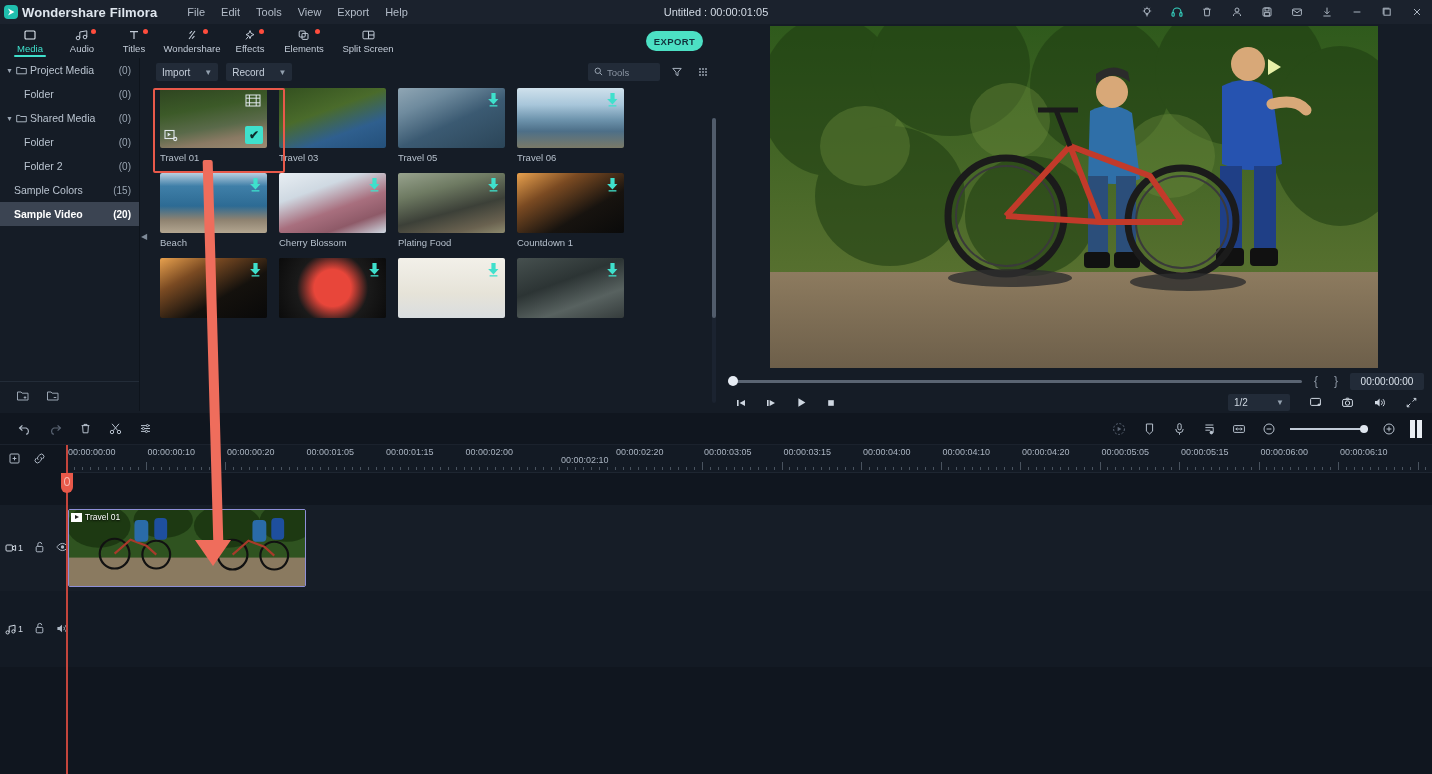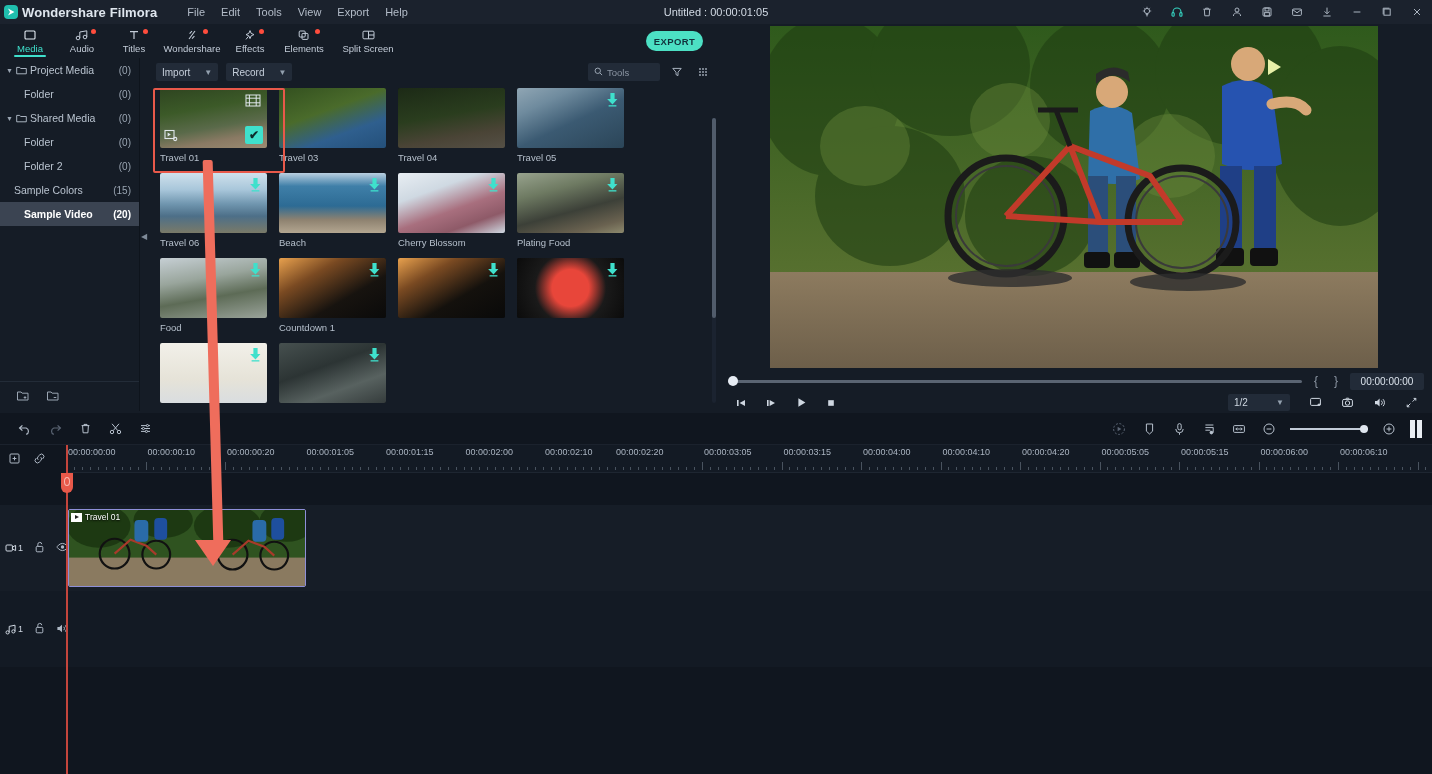--- a/index.html
+++ b/index.html
@@ -371,21 +371,21 @@
       <span class="ct">(0)</span>
     </div>
     <div class="sb-row indent">
       <span class="nm">Folder 2</span>
       <span class="ct">(0)</span>
     </div>
     <div class="sb-row plain" style="padding-left:14px;">
       <span class="nm">Sample Colors</span>
       <span class="ct">(15)</span>
     </div>
-    <div class="sb-row plain sel" style="padding-left:24px;">
+    <div class="sb-row plain sel" style="padding-left:14px;">
       <span class="nm">Sample Video</span>
       <span class="ct">(20)</span>
     </div>
 
     <div class="sb-foot">
       <span class="fic">
         <svg width="14" height="12" viewBox="0 0 14 12" fill="none" stroke="currentColor" stroke-width="1">
             <path d="M1.5 10V2h3.6l1 1.2H12V10z"></path>
             <path d="M9 6.2v2.6M7.7 7.5h2.6"></path>
           </svg>
@@ -459,26 +459,20 @@
             <div class="cap">Travel 01</div>
           </div>
           <div class="cell">
             <div class="thwrap">
               <div class="art a-portrait"></div>
             </div>
             <div class="cap">Travel 03</div>
           </div>
           <div class="cell">
             <div class="thwrap">
-              <div class="art a-dark"></div>
-            </div>
-            <div class="cap">Travel 04</div>
-          </div>
-          <div class="cell">
-            <div class="thwrap">
               <div class="art a-face"></div>
               <div class="dl"><svg width="13" height="15" viewBox="0 0 13 15" fill="currentColor">
                   <path d="M4.4 1h4.2v6h2.8L6.5 12.4 1.1 7h3.3z"></path>
                   <rect x="2.6" y="13.2" width="7.8" height="1.3"></rect>
                 </svg></div>
             </div>
             <div class="cap">Travel 05</div>
           </div>
           <div class="cell">
             <div class="thwrap">
@@ -512,30 +506,20 @@
           </div>
           <div class="cell">
             <div class="thwrap">
               <div class="art a-food1"></div>
               <div class="dl"><svg width="13" height="15" viewBox="0 0 13 15" fill="currentColor">
                   <path d="M4.4 1h4.2v6h2.8L6.5 12.4 1.1 7h3.3z"></path>
                   <rect x="2.6" y="13.2" width="7.8" height="1.3"></rect>
                 </svg></div>
             </div>
             <div class="cap">Plating Food</div>
-          </div>
-          <div class="cell">
-            <div class="thwrap">
-              <div class="art a-food2"></div>
-              <div class="dl"><svg width="13" height="15" viewBox="0 0 13 15" fill="currentColor">
-                  <path d="M4.4 1h4.2v6h2.8L6.5 12.4 1.1 7h3.3z"></path>
-                  <rect x="2.6" y="13.2" width="7.8" height="1.3"></rect>
-                </svg></div>
-            </div>
-            <div class="cap">Food</div>
           </div>
           <div class="cell">
             <div class="thwrap">
               <div class="art a-clap1"></div>
               <div class="dl"><svg width="13" height="15" viewBox="0 0 13 15" fill="currentColor">
                   <path d="M4.4 1h4.2v6h2.8L6.5 12.4 1.1 7h3.3z"></path>
                   <rect x="2.6" y="13.2" width="7.8" height="1.3"></rect>
                 </svg></div>
             </div>
             <div class="cap">Countdown 1</div>
@@ -826,21 +810,21 @@
     </div>
 
     <div class="ruler">
       <div id="ruler-labels">
           <div class="tick-lbl" style="left: 2px;">00:00:00:00</div>
           <div class="tick-lbl" style="left: 81.5px;">00:00:00:10</div>
           <div class="tick-lbl" style="left: 161px;">00:00:00:20</div>
           <div class="tick-lbl" style="left: 240.5px;">00:00:01:05</div>
           <div class="tick-lbl" style="left: 320px;">00:00:01:15</div>
           <div class="tick-lbl" style="left: 399.5px;">00:00:02:00</div>
-          <div class="tick-lbl" style="left: 479px;">00:00:02:10</div>
+          <div class="tick-lbl" style="left: 495px; margin-top: 8px;">00:00:02:10</div>
           <div class="tick-lbl" style="left: 550px;">00:00:02:20</div>
           <div class="tick-lbl" style="left: 638px;">00:00:03:05</div>
           <div class="tick-lbl" style="left: 717.5px;">00:00:03:15</div>
           <div class="tick-lbl" style="left: 797px;">00:00:04:00</div>
           <div class="tick-lbl" style="left: 876.5px;">00:00:04:10</div>
           <div class="tick-lbl" style="left: 956px;">00:00:04:20</div>
           <div class="tick-lbl" style="left: 1035.5px;">00:00:05:05</div>
           <div class="tick-lbl" style="left: 1115px;">00:00:05:15</div>
           <div class="tick-lbl" style="left: 1194.5px;">00:00:06:00</div>
           <div class="tick-lbl" style="left: 1274px;">00:00:06:10</div>

